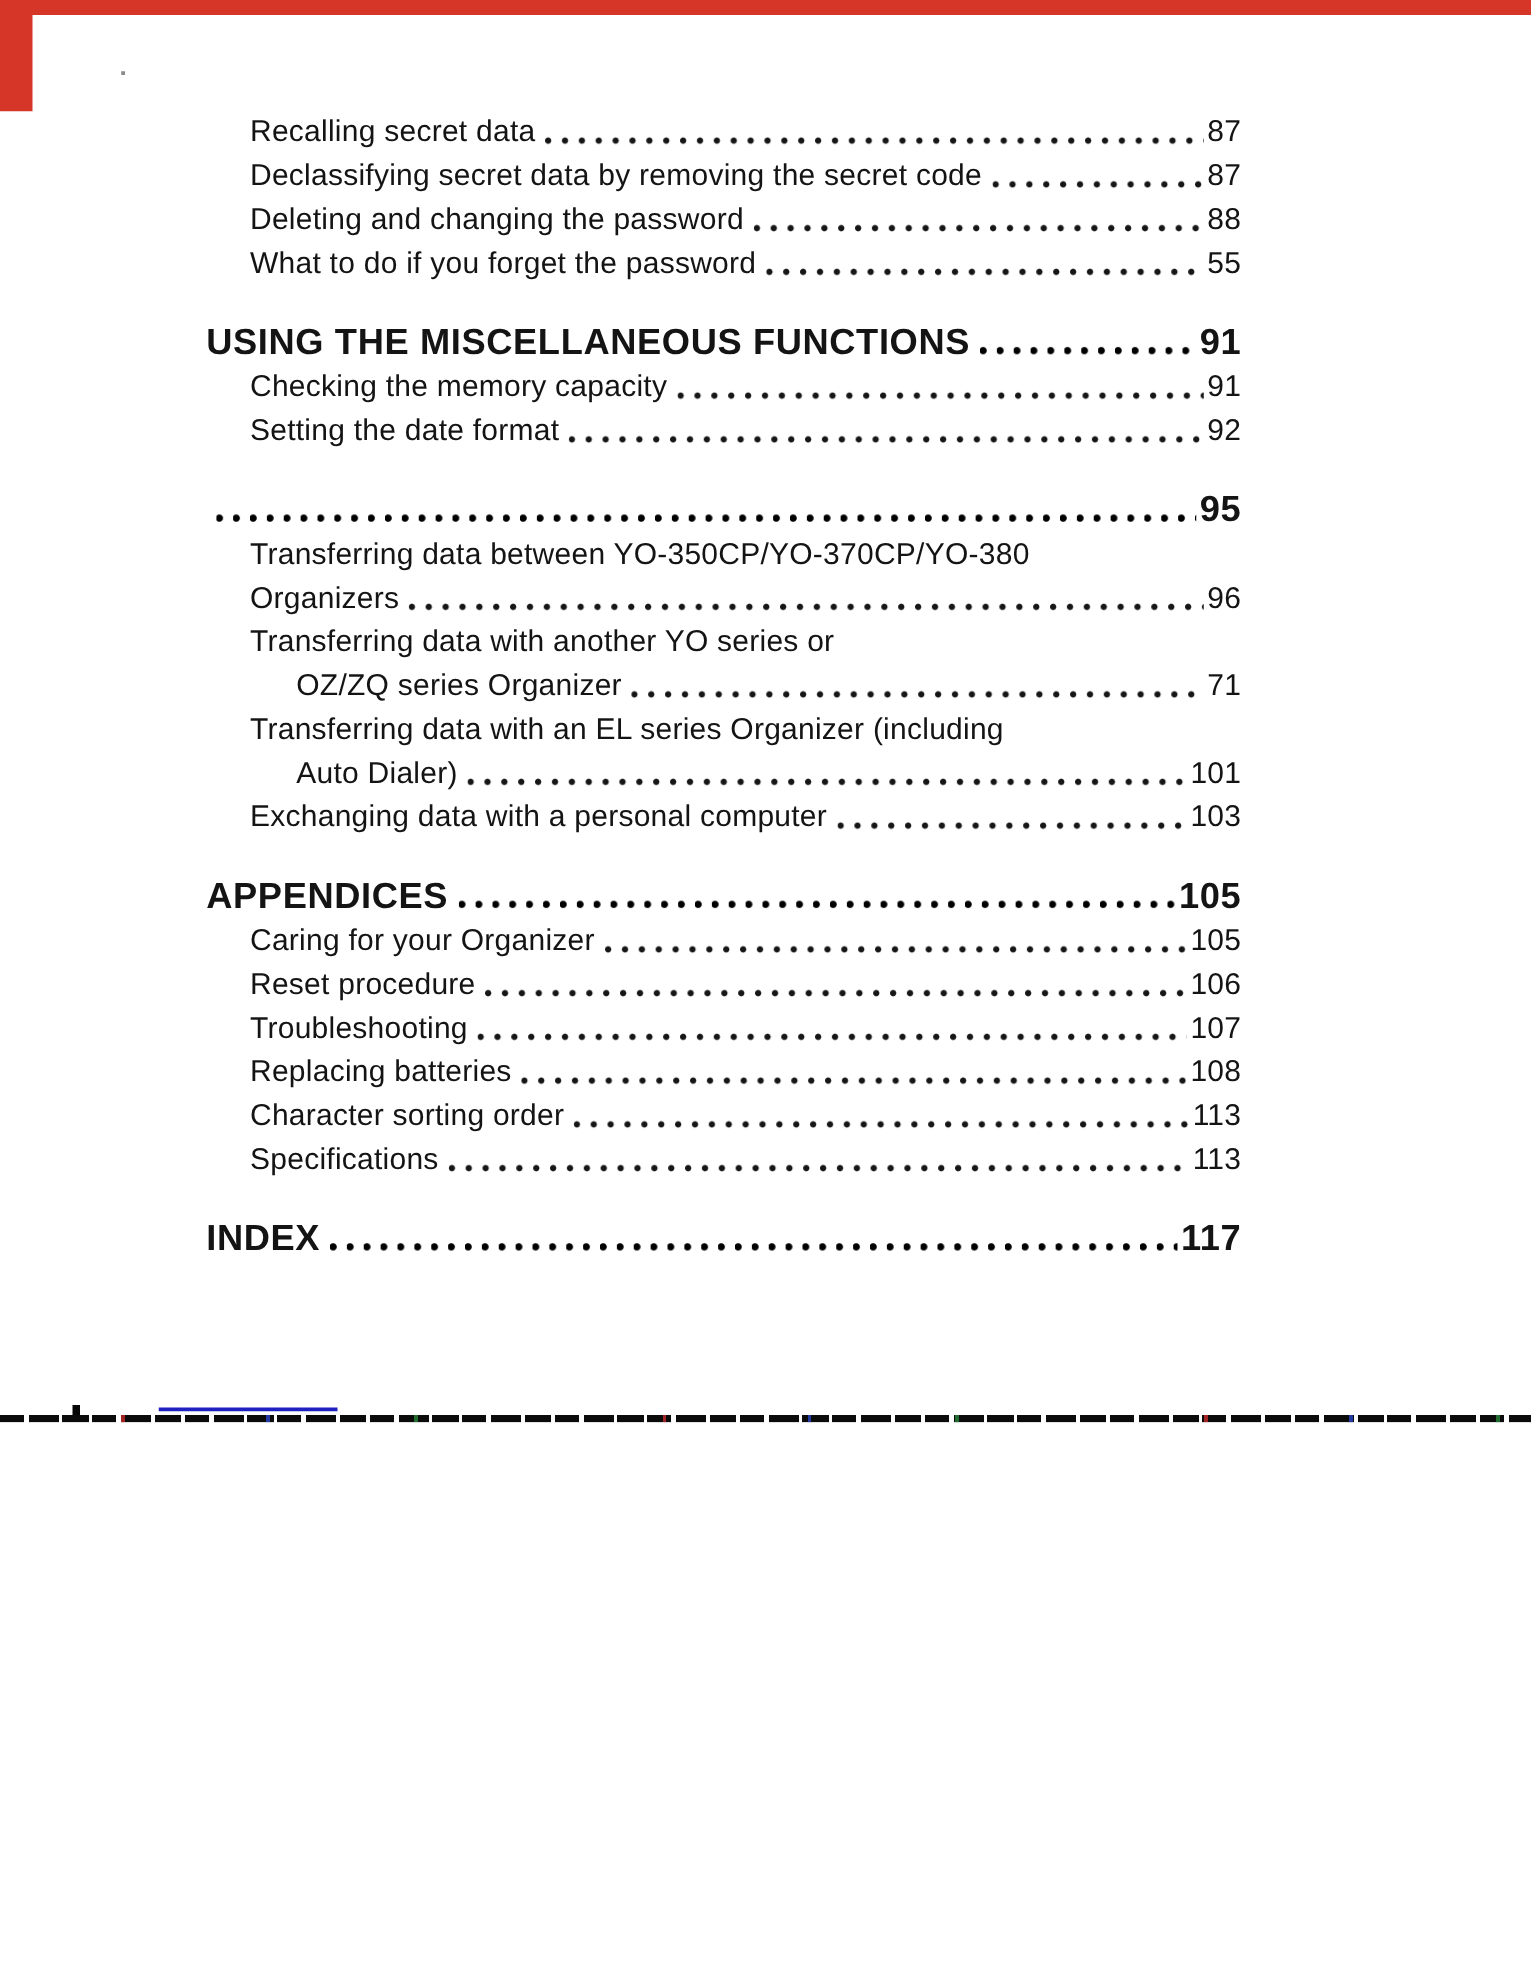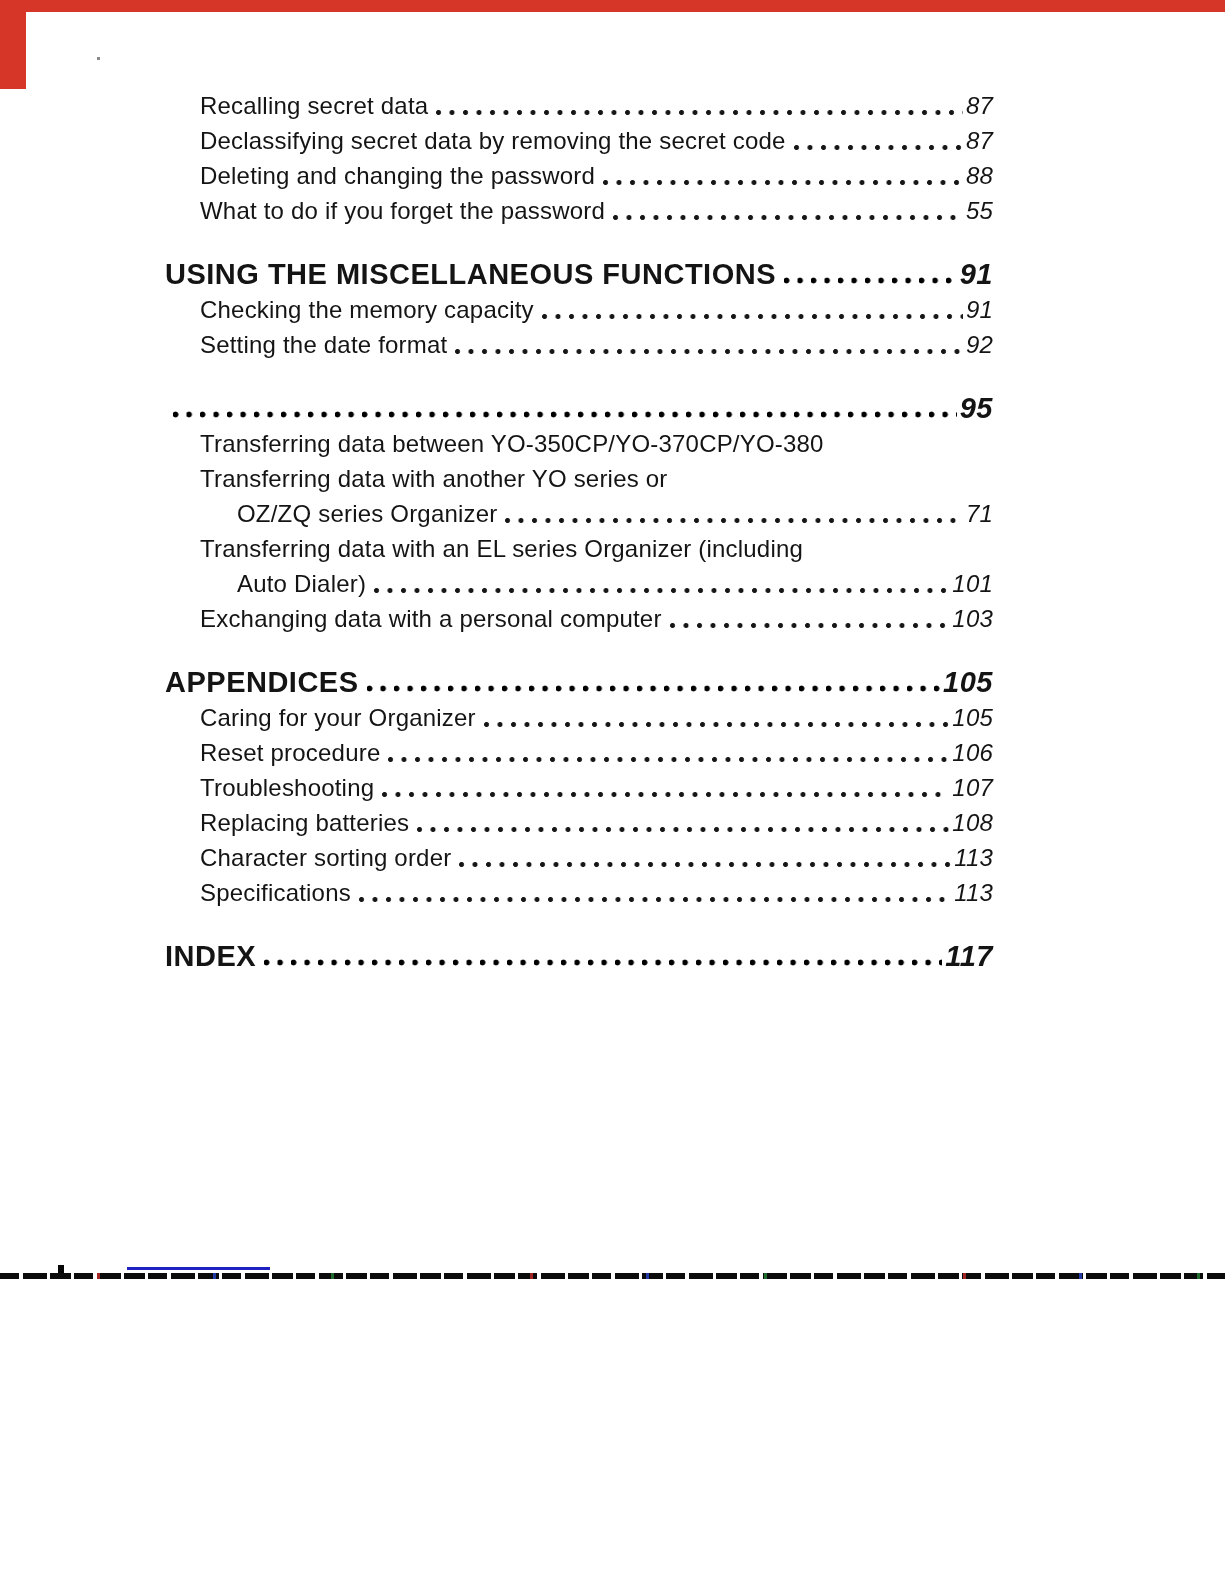--- a/index.html
+++ b/index.html
@@ -1,17 +1,17 @@
 <!DOCTYPE html>
 <html><head>
 <meta charset="utf-8">
 <style>
   html,body{margin:0;padding:0;background:#ffffff;}
   .canvas{
-    position:relative;width:1225px;height:1279px;background:#ffffff;overflow:hidden;
+    position:relative;width:1225px;height:1138px;background:#ffffff;overflow:hidden;
     font-family:"Liberation Sans",sans-serif;color:#141414;
     -webkit-font-smoothing:antialiased;
   }
   
   .bar-top{position:absolute;left:0;top:0;width:1225px;height:12px;background:#d53627;}
   .bar-left{position:absolute;left:0;top:0;width:26px;height:89px;background:#d53627;}
   .speck{position:absolute;left:97px;top:57px;width:3px;height:3px;background:#8a8a8a;}
   .dash-line{
     position:absolute;left:0;bottom:0;width:1225px;height:6px;
     background:
@@ -19,21 +19,21 @@
       repeating-linear-gradient(90deg,#0b0b0b 0 19px,#ffffff 19px 23px,#0b0b0b 23px 47px,#ffffff 47px 50px,#0b0b0b 50px 71px,#ffffff 71px 74px);
   }
   .tick{position:absolute;left:58px;bottom:1px;width:6px;height:13px;background:#060606;}
   .blue-line{position:absolute;left:127px;bottom:9px;width:143px;height:3px;background:#1f22c0;}
   
   .toc{position:absolute;left:165px;top:88px;width:828px;}
   .entry{display:flex;line-height:35px;font-size:24px;padding-left:35px;letter-spacing:.2px;}
   .entry.deep{padding-left:72px;}
   .heading{display:flex;line-height:36px;margin-top:28px;font-size:29px;font-weight:bold;letter-spacing:.5px;justify-content:space-between;}
   .lbl{white-space:pre;}
-  .pg{white-space:pre;font-style:italic;}
+  .pg{white-space:pre;}
   .dots{
     flex:1 1 auto;align-self:flex-end;height:9px;margin:0 3px 6px 8px;
     background-image:radial-gradient(circle at 2.5px 4.5px,#161616 2.1px,transparent 2.9px);
     background-size:13.5px 9px;background-repeat:repeat-x;
   }
   .heading .dots{
     background-image:radial-gradient(circle at 2.5px 4.5px,#000000 2.5px,transparent 3.3px);
     margin-bottom:7px;
   }
   .pagenum{position:absolute;left:158px;top:1462px;font-size:26px;line-height:30px;color:#101010;}
@@ -85,20 +85,25 @@
       <span class="dots"></span>
       <span class="pg">92</span>
     </div>
 
     <div class="heading">
       <span class="dots"></span>
       <span class="pg">95</span>
     </div>
     <div class="entry">
       <span class="lbl">Transferring data between YO-350CP/YO-370CP/YO-380</span>
+    </div>
+    <div class="entry">
+      <span class="lbl">Organizers</span>
+      <span class="dots"></span>
+      <span class="pg">96</span>
     </div>
     <div class="entry">
       <span class="lbl">Transferring data with another YO series or</span>
     </div>
     <div class="entry deep">
       <span class="lbl">OZ/ZQ series Organizer</span>
       <span class="dots"></span>
       <span class="pg">71</span>
     </div>
     <div class="entry">

